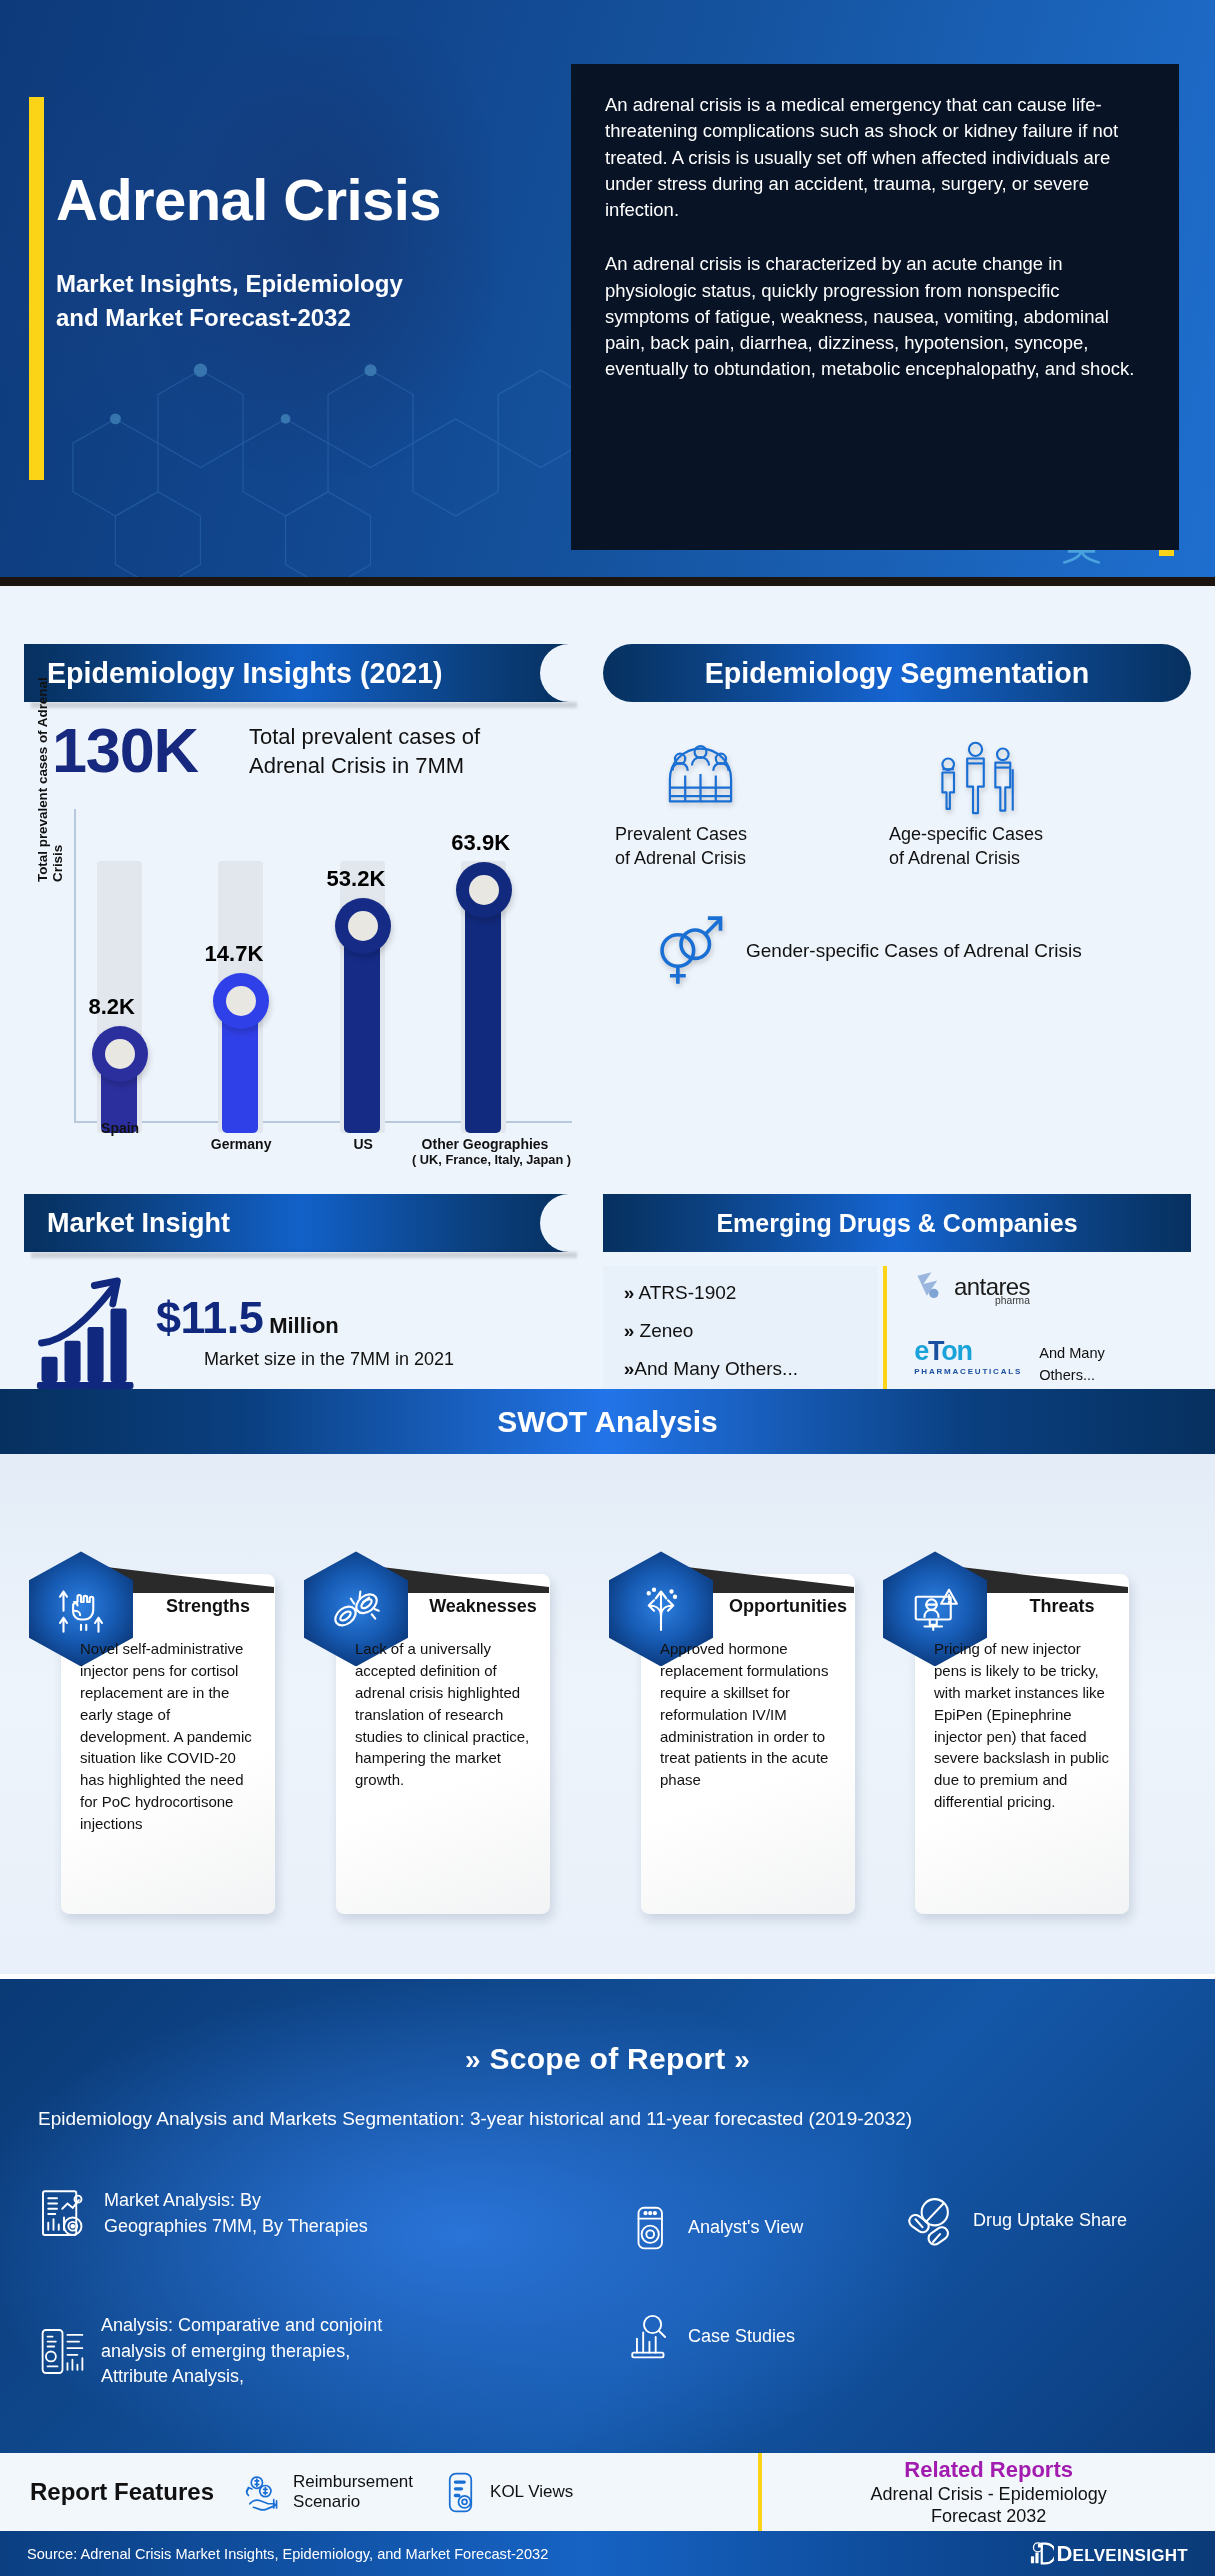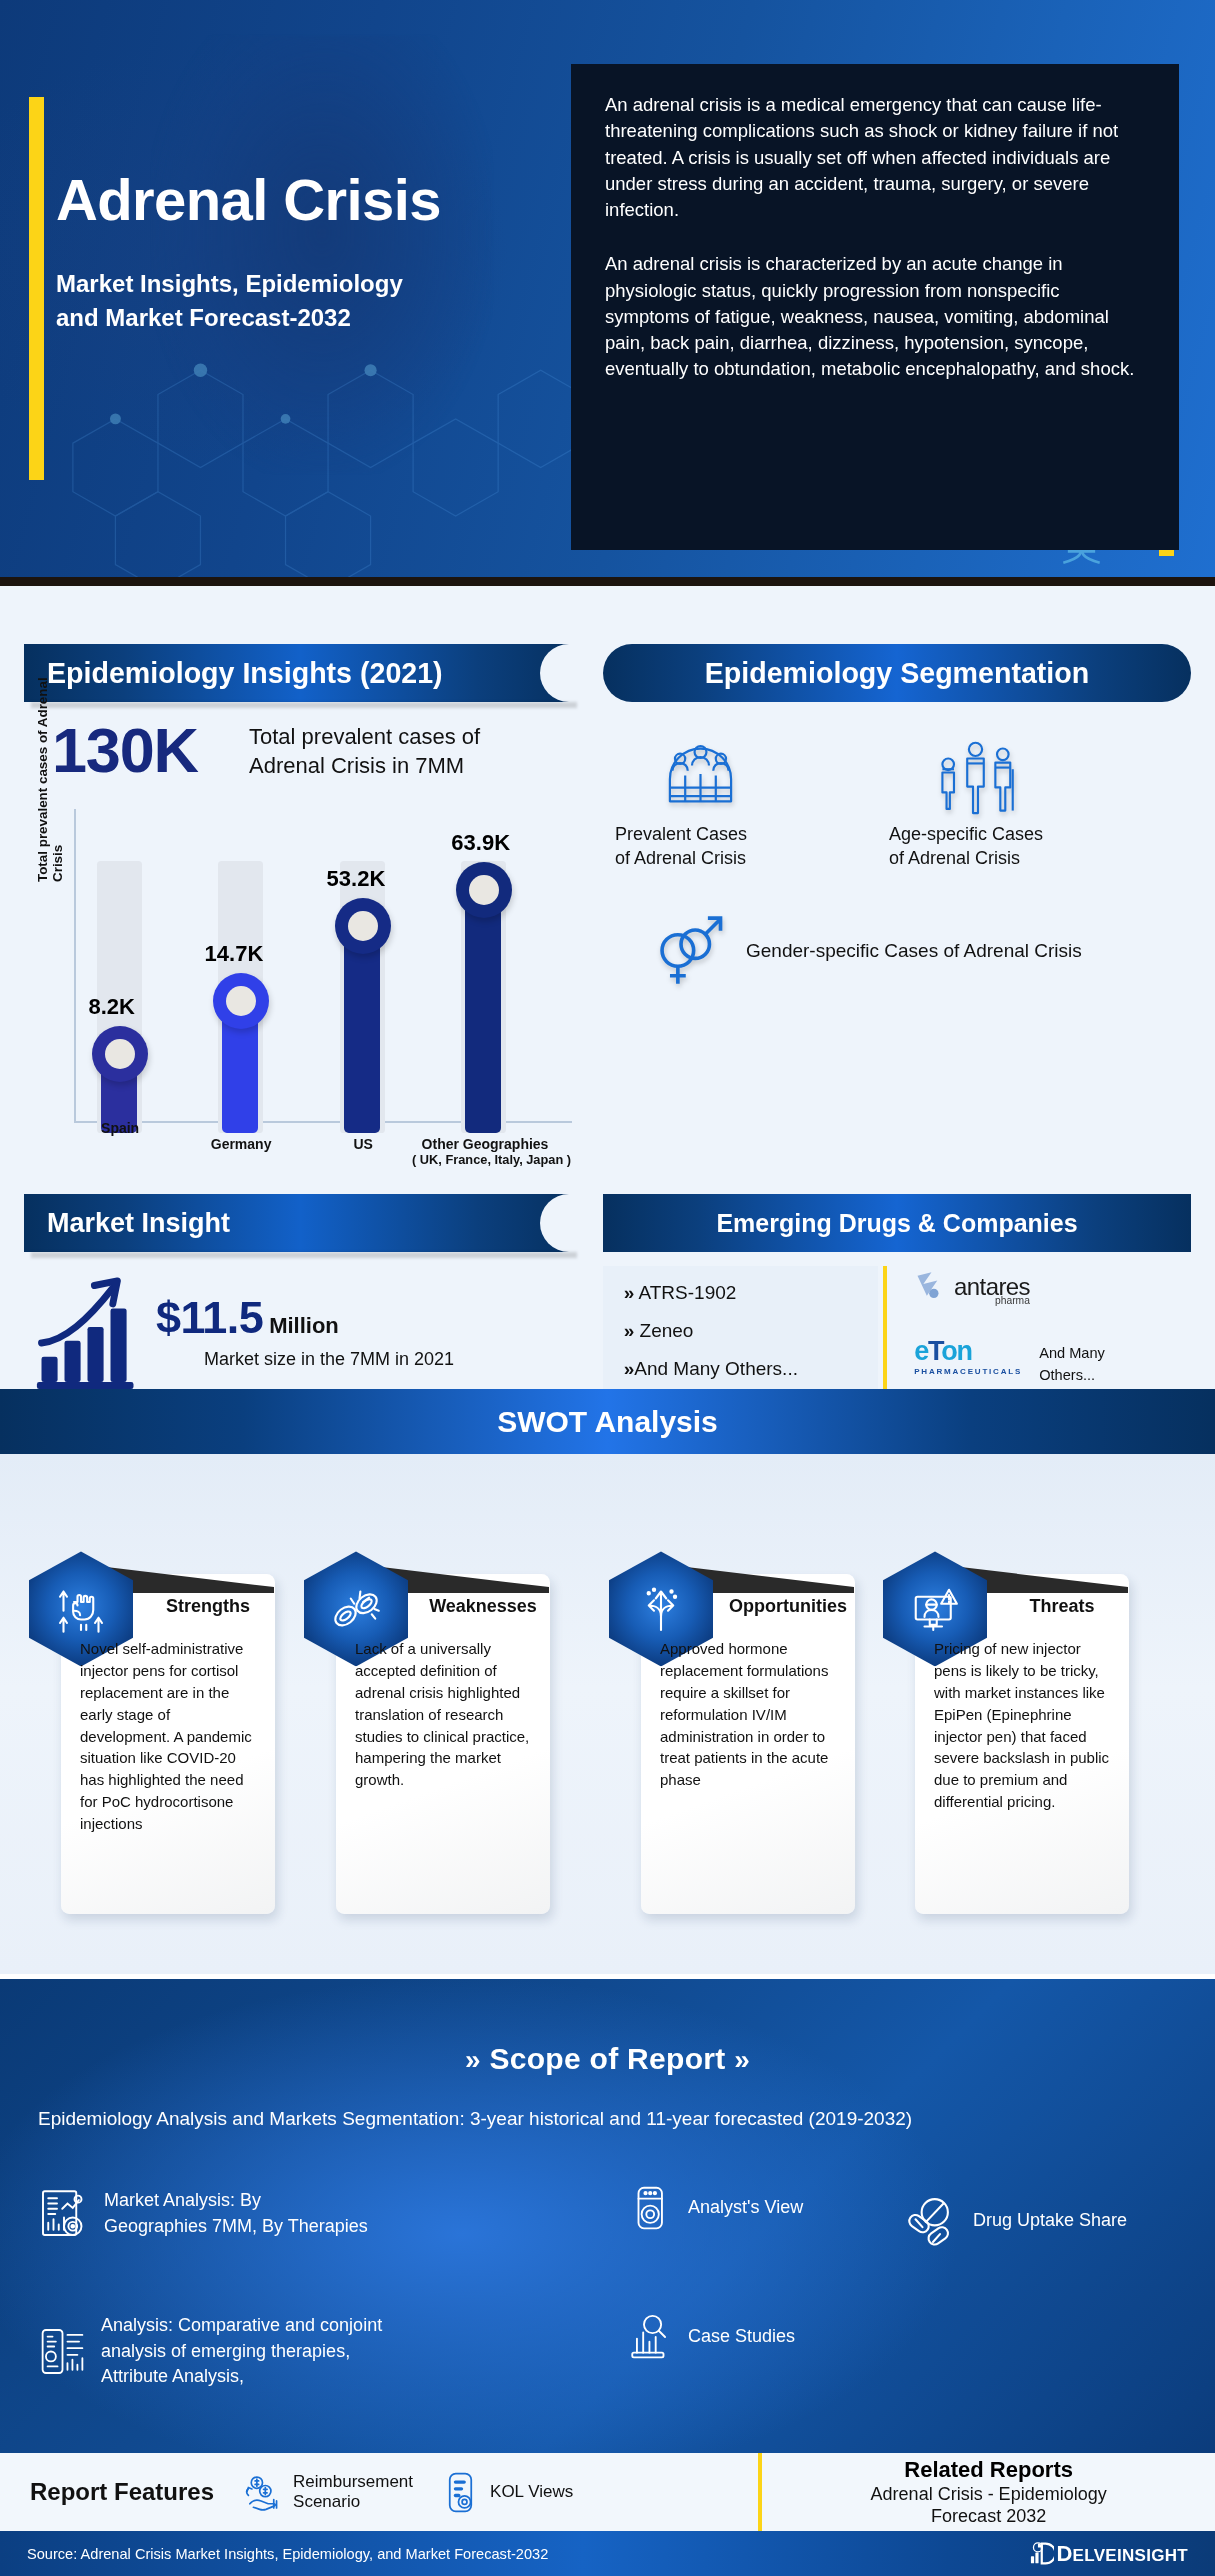--- a/index.html
+++ b/index.html
@@ -147,21 +147,21 @@
   .scope-item .txt { font-size:18px; line-height:1.42; }
 
   
   .feat { position:absolute; left:0; top:2453px; width:1215px; height:78px; background:#f2f7fc; display:flex; }
   .feat-left { width:758px; display:flex; align-items:center; padding-left:30px; gap:25.5px; }
   .feat-title { font-size:24px; font-weight:bold; color:#111; }
   .feat-item { display:flex; align-items:center; gap:8.5px; }
   .feat-item .t { font-size:17px; color:#111; line-height:1.18; }
   .feat-div { width:4.3px; background:#fcd417; height:78px; }
   .feat-right { flex:1; text-align:center; padding-top:3.6px; }
-  .feat-right h3 { font-size:22px; font-weight:bold; color:#000000; }
+  .feat-right h3 { font-size:22px; font-weight:bold; color:#a21caf; }
   .feat-right p { font-size:18px; color:#111; line-height:1.26; }
 
   
   .footer { position:absolute; left:0; top:2531px; width:1215px; height:45px;
     background:linear-gradient(90deg,#0b3f82 0%, #1663c4 48%, #0d4894 78%, #0b3b78 100%);
     display:flex; align-items:center; justify-content:space-between; padding:0 27px; }
   .footer .src { color:#fff; font-size:14.6px; }
   .footer .logo { display:flex; align-items:center; gap:2.4px; color:#fff; }
   .footer .logo .nm { font-size:17px; font-weight:bold; letter-spacing:0.3px; }
   .footer .logo .nm b { font-size:22px; }
@@ -509,21 +509,21 @@
           <circle cx="42" cy="46" r="5"></circle>
           <circle cx="42" cy="46" r="1.6" fill="#fff"></circle>
       </g>
     </svg>
     <div class="txt">
       <div>Market Analysis: By</div>
       <div>Geographies 7MM, By Therapies</div>
     </div>
   </div>
 
-  <div class="scope-item" style="left:626px; top:204px;">
+  <div class="scope-item" style="left:626px; top:224px;">
     <svg width="50" height="50" viewBox="0 0 64 64">
       <g fill="none" stroke="#fff" stroke-width="2.4" stroke-linecap="round">
         <rect x="16" y="6" width="30" height="52" rx="7"></rect>
         <path d="M16 20h30"></path>
         <circle cx="25" cy="13" r="1.5" fill="#fff"></circle>
           <circle cx="31" cy="13" r="1.5" fill="#fff"></circle>
           <circle cx="37" cy="13" r="1.5" fill="#fff"></circle>
         <circle cx="31" cy="40" r="11"></circle>
           <circle cx="31" cy="40" r="5"></circle>
       </g>

